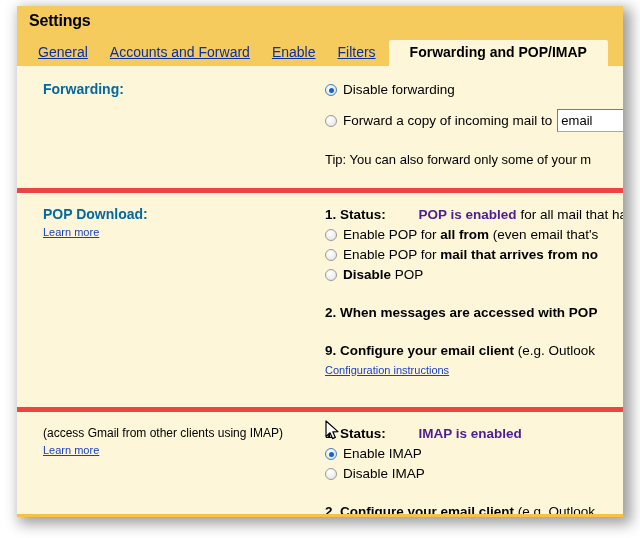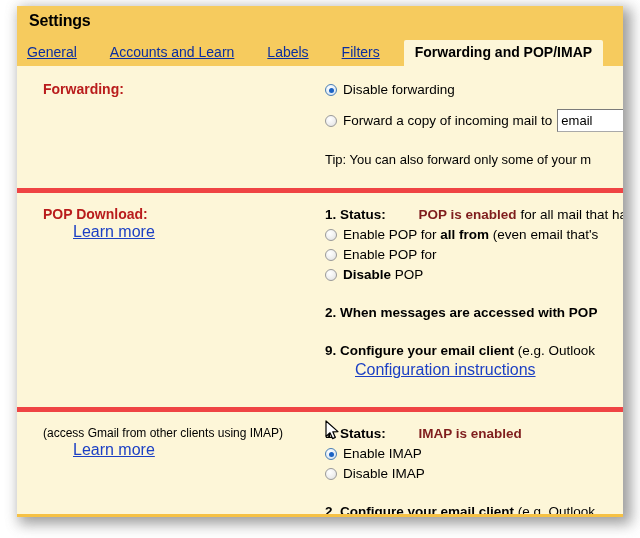--- a/index.html
+++ b/index.html
@@ -57,43 +57,43 @@
     position: absolute;
     left: 12px;
     top: 6px;
     font-size: 16px;
     font-weight: bold;
     letter-spacing: -0.2px;
     color: #000;
   }
   #tabs {
     position: absolute;
-    left: 1px;
+    left: 12px;
     top: 34px;
     height: 26px;
     display: flex;
     align-items: flex-start;
-    gap: 15px;
+    gap: 4px;
   }
   .tab {
     font-size: 14px;
     line-height: 24px;
     height: 26px;
     padding: 0 9px;
     color: #0b2ea0;
     text-decoration: underline;
     white-space: nowrap;
     cursor: pointer;
   }
   .tab.active {
     background: #fdf6d8;
     color: #000;
     text-decoration: none;
     font-weight: bold;
-    padding: 0 11px;
+    padding: 0 21px;
     border-top-left-radius: 2px;
     border-top-right-radius: 2px;
   }
 
   
   .section {
     position: relative;
     padding: 12px 0 10px 0;
     border-top: 5px solid #ef4444;
   }
@@ -103,37 +103,36 @@
     position: absolute;
     left: 26px;
     top: 12px;
     width: 260px;
   }
   .section.first .left-col { top: 14px; }
 
   .sec-label {
     font-size: 14px;
     font-weight: bold;
-    color: #b91c1c;
+    color: #0369a1;
     line-height: 18px;
   }
   .sec-sub {
     font-size: 12px;
     color: #000;
     line-height: 15px;
     margin-top: 2px;
   }
   .link {
     color: #1b3fc4;
     text-decoration: underline;
-    font-size: 16px;
+    font-size: 11px;
     line-height: 18px;
     cursor: pointer;
     display: inline-block;
-    margin-left: 30px;
   }
 
   .right-col {
     margin-left: 308px;
     padding-right: 0;
     width: 420px;
   }
 
   .row {
     white-space: nowrap;
@@ -141,21 +140,21 @@
     font-size: 13.5px;
     display: flex;
     align-items: center;
   }
   .row.text { display: block; }
 
   .gap { height: 18px; }
   .gap-sm { height: 9px; }
 
   .b { font-weight: bold; }
-  .green { color: #7f1d1d; font-weight: bold; padding-left: 29px; }
+  .green { color: #4c1d95; font-weight: bold; padding-left: 29px; }
 
   
   .radio {
     width: 12px; height: 12px;
     border-radius: 50%;
     border: 1px solid #9a9a9a;
     background: radial-gradient(circle at 38% 32%, #ffffff 0%, #efefef 55%, #dcdcdc 100%);
     display: inline-block;
     margin-right: 6px;
     flex: none;
@@ -215,22 +214,22 @@
 <div id="shell">
   <div id="shadow"></div>
 
   <div id="panel">
 
     <div id="header">
       <div id="page-title">Settings</div>
 
       <div id="tabs">
         <div class="tab">General</div>
-        <div class="tab">Accounts and Learn</div>
-        <div class="tab">Labels</div>
+        <div class="tab">Accounts and Forward</div>
+        <div class="tab">Enable</div>
         <div class="tab">Filters</div>
         <div class="tab active">Forwarding and POP/IMAP</div>
       </div>
     </div>
 
     <div class="section first" style="height:98px;">
       <div class="left-col">
         <div class="sec-label">Forwarding:</div>
       </div>
 
@@ -268,21 +267,21 @@
           <span>for all mail that ha</span>
         </div>
 
         <div class="row">
           <span class="radio"></span>
           <span class="rlabel">Enable POP for</span>&nbsp;<span class="b">all from</span>&nbsp;<span>(even email that's </span>
         </div>
 
         <div class="row">
           <span class="radio"></span>
-          <span class="rlabel">Enable POP for</span>&nbsp;
+          <span class="rlabel">Enable POP for</span>&nbsp;<span class="b">mail that arrives from no</span>
         </div>
 
         <div class="row">
           <span class="radio"></span>
           <span class="b">Disable</span>&nbsp;<span>POP</span>
         </div>
 
         <div class="gap"></div>
 
         <div class="row text numhead">2. When messages are accessed with POP</div>

